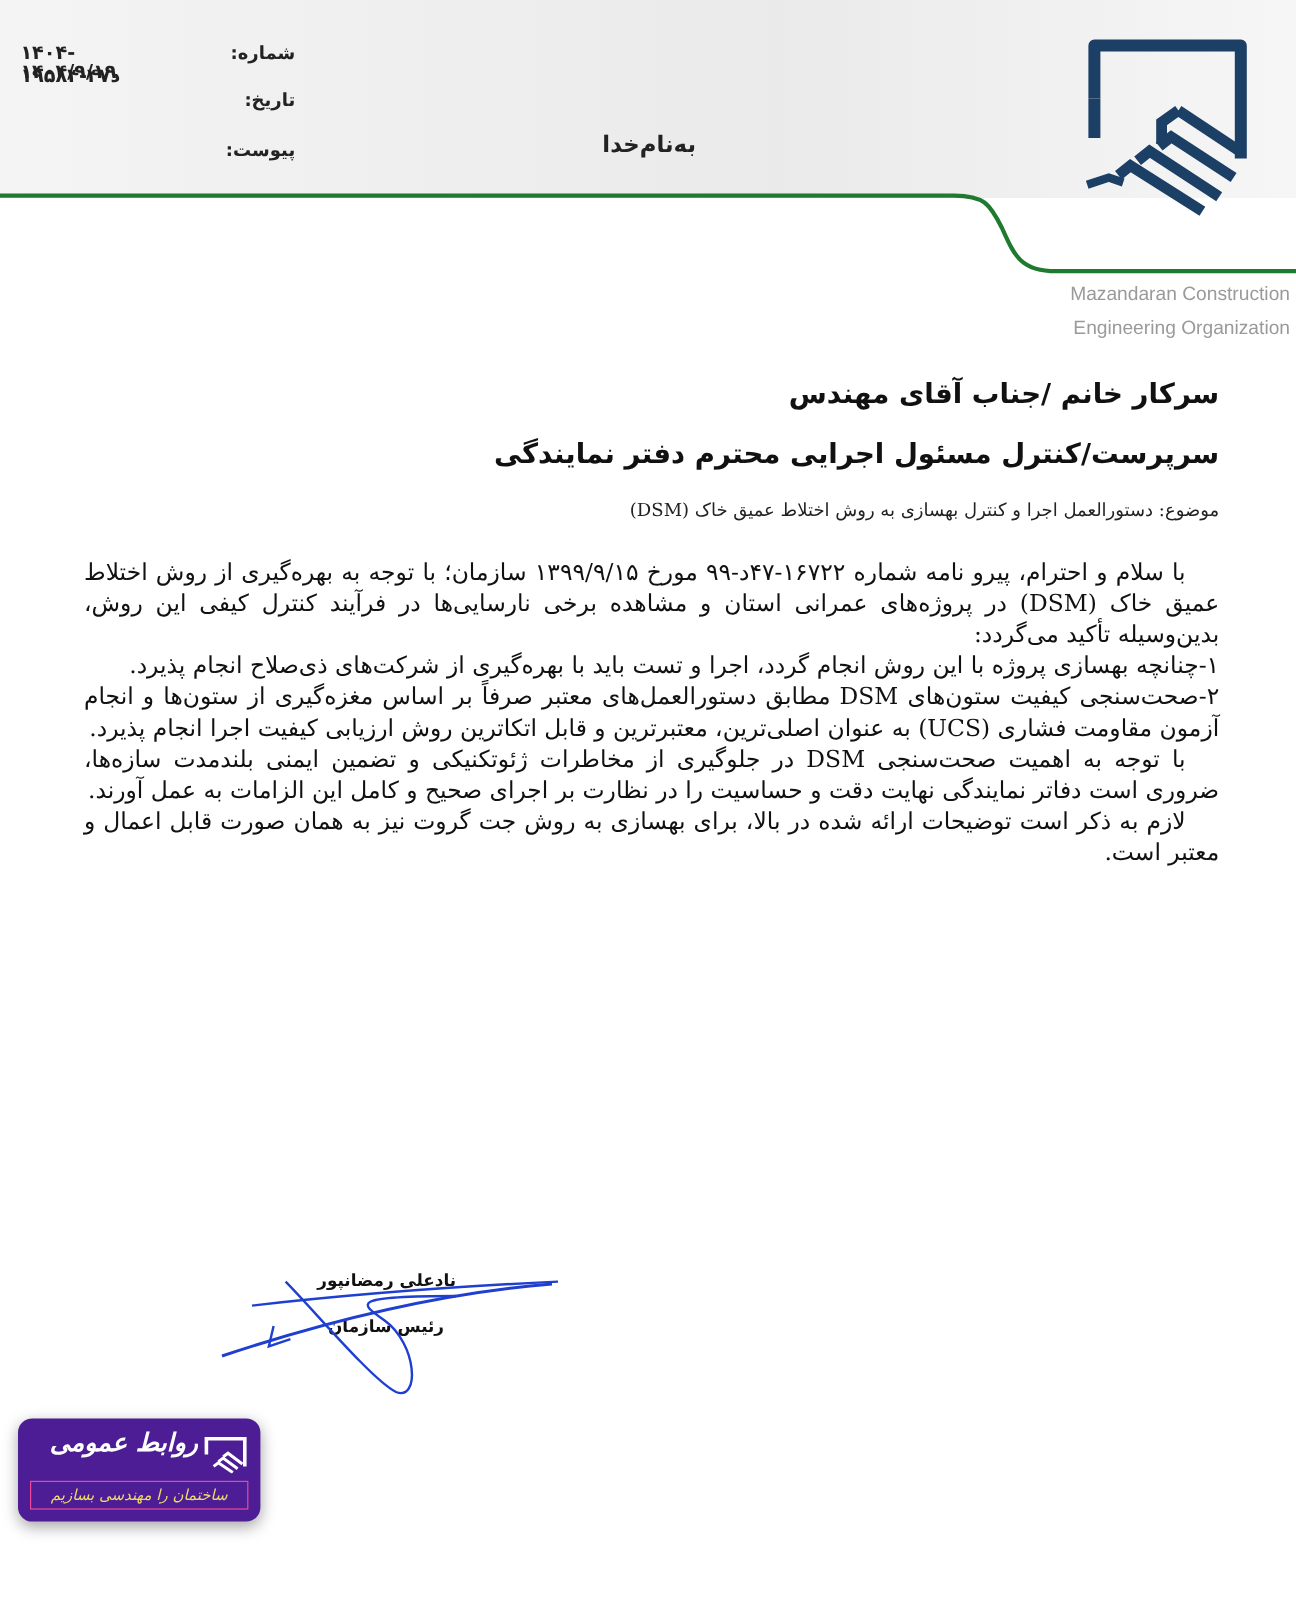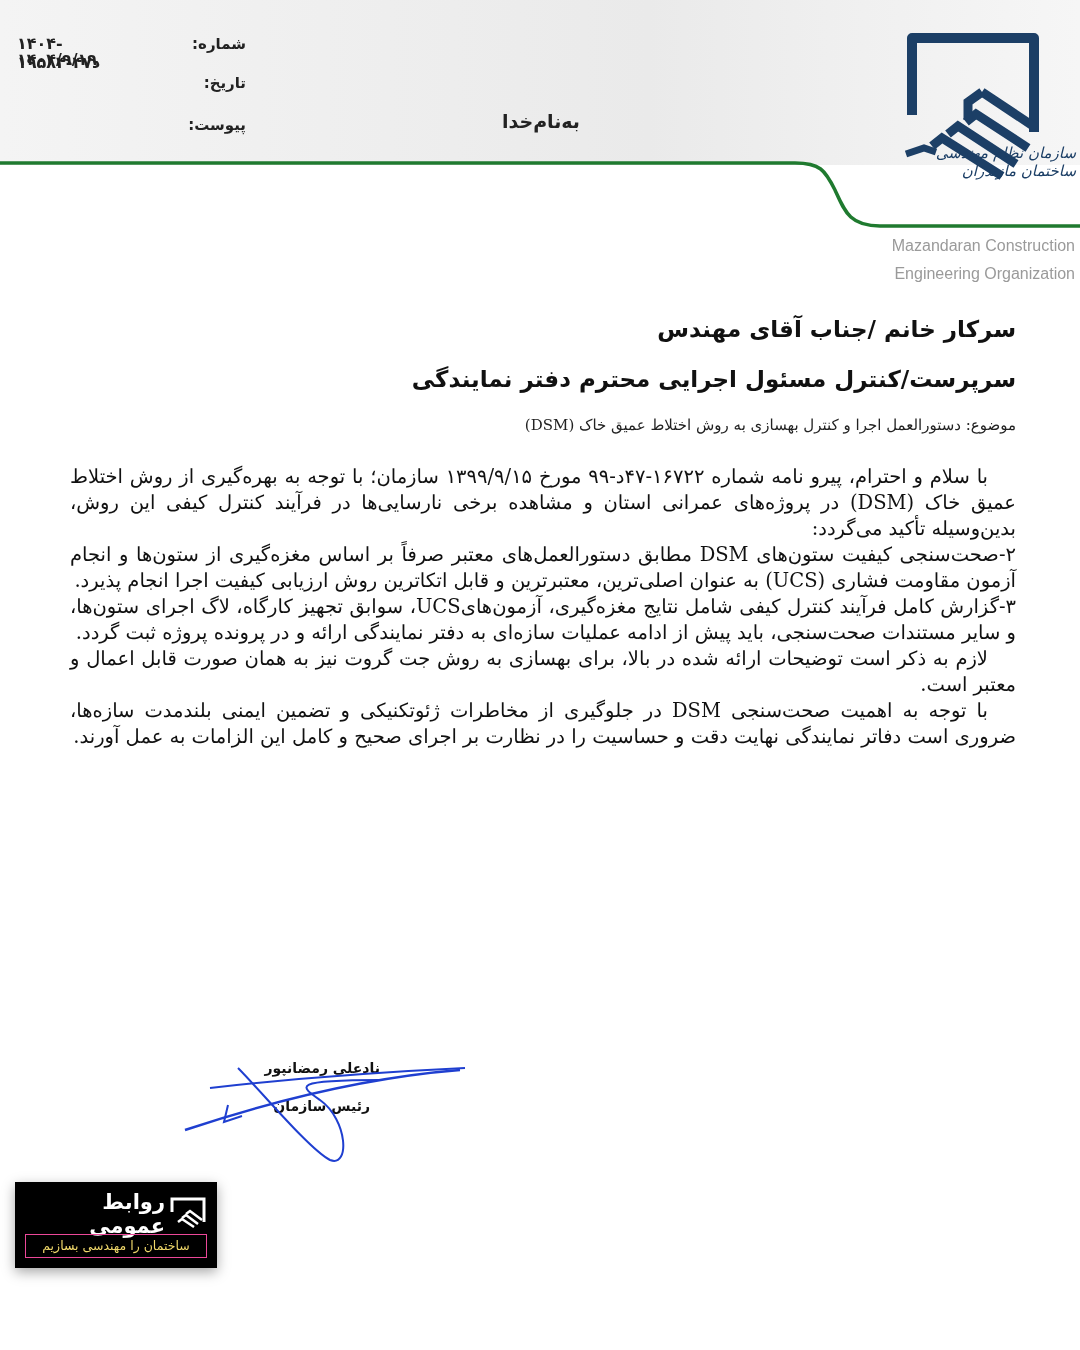--- a/index.html
+++ b/index.html
@@ -38,21 +38,21 @@
     font-size: 19.5px; line-height: 26px; text-align: justify; text-align-last: right; color: #111;
   }
   .body-text p { margin: 0; }
   .indent { text-indent: 28px; }
   .sig { position: absolute; left: 180px; top: 1050px; width: 290px; height: 120px; }
   .sig-name, .sig-title {
     position: absolute; direction: rtl; font-family: "DejaVu Sans", sans-serif; font-weight: bold; font-size: 14px; color: #111;
   }
   .badge {
     position: absolute; left: 15px; top: 1182px; width: 202px; height: 86px;
-    background: #000000; border-radius: 0; box-shadow: 0 4px 12px rgba(0,0,0,0.35);
+    background: #4c1d95; border-radius: 12px; box-shadow: 0 4px 12px rgba(0,0,0,0.35); font-style: italic;
   }
   .badge-title {
     position: absolute; left: 10px; top: 8px; width: 140px; text-align: right; direction: rtl;
     font-family: "DejaVu Sans", sans-serif; font-weight: bold; font-size: 21px; color: #fff;
   }
   .badge-icon { position: absolute; left: 153px; top: 14px; width: 40px; height: 32px; }
   .badge-sub {
     position: absolute; left: 10px; top: 52px; width: 180px; height: 22px; border: 1px solid #ec4899;
     text-align: center; direction: rtl; font-family: "DejaVu Sans", sans-serif; font-size: 12.5px; color: #f0d86a; line-height: 22px;
   }
@@ -81,37 +81,36 @@
 <div class="logo">
   <svg width="200" height="180" viewBox="0 0 200 180">
     <path d="M36 52 L36 8 L158 8 L158 102" fill="none" stroke="#1c3f66" stroke-width="10" stroke-linejoin="round"></path>
     <path d="M36 52 L36 85" fill="none" stroke="#1c3f66" stroke-width="10"></path>
     <polyline points="90,92 100,84 152,118" fill="none" stroke="#1c3f66" stroke-width="9"></polyline>
     <polyline points="72,104 82,96 140,134" fill="none" stroke="#1c3f66" stroke-width="9"></polyline>
     <polyline points="56,116 66,108 126,146" fill="none" stroke="#1c3f66" stroke-width="9"></polyline>
     <polyline points="30,124 48,118 60,122" fill="none" stroke="#1c3f66" stroke-width="7"></polyline>
     <path d="M106 62 L92 72 L92 90 M106 62 L160 98" fill="none" stroke="#1c3f66" stroke-width="9"></path>
   </svg>
-  <div style="position:absolute; left:0; top:114px; width:200px; text-align:right; direction:rtl; font-family:'DejaVu Serif', serif; font-style:italic; font-size:15px; color:#1c3f66;">سازمان نظام مهندسی ساختمان مازندران</div>
 </div>
 <div class="logo-en">
   <div>Mazandaran Construction</div>
   <div>Engineering Organization</div>
 </div>
 
 <div class="letter recipient" style="top:316px;">سرکار خانم /جناب آقای مهندس</div>
 <div class="letter recipient" style="top:366px;">سرپرست/کنترل مسئول اجرایی محترم دفتر نمایندگی</div>
 <div class="letter subject" style="top:416px;">موضوع: دستورالعمل اجرا و کنترل بهسازی به روش اختلاط عمیق خاک (DSM)</div>
 
 <div class="letter body-text" style="top:464px;">
   <p class="indent">با سلام و احترام، پیرو نامه شماره ۱۶۷۲۲-۴۷د-۹۹ مورخ ۱۳۹۹/۹/۱۵ سازمان؛ با توجه به بهره‌گیری از روش اختلاط عمیق خاک (DSM) در پروژه‌های عمرانی استان و مشاهده برخی نارسایی‌ها در فرآیند کنترل کیفی این روش، بدین‌وسیله تأکید می‌گردد:</p>
+  <p>۱-چنانچه بهسازی پروژه با این روش انجام گردد، اجرا و تست باید با بهره‌گیری از شرکت‌های ذی‌صلاح انجام پذیرد.</p>
   <p>۲-صحت‌سنجی کیفیت ستون‌های DSM مطابق دستورالعمل‌های معتبر صرفاً بر اساس مغزه‌گیری از ستون‌ها و انجام آزمون مقاومت فشاری (UCS) به عنوان اصلی‌ترین، معتبرترین و قابل اتکاترین روش ارزیابی کیفیت اجرا انجام پذیرد.</p>
-  <p>۳-گزارش کامل فرآیند کنترل کیفی شامل نتایج مغزه‌گیری، آزمون‌هایUCS، سوابق تجهیز کارگاه، لاگ اجرای ستون‌ها، و سایر مستندات صحت‌سنجی، باید پیش از ادامه عملیات سازه‌ای به دفتر نمایندگی ارائه و در پرونده پروژه ثبت گردد.</p>
+  <p class="indent">با توجه به اهمیت صحت‌سنجی DSM در جلوگیری از مخاطرات ژئوتکنیکی و تضمین ایمنی بلندمدت سازه‌ها، ضروری است دفاتر نمایندگی نهایت دقت و حساسیت را در نظارت بر اجرای صحیح و کامل این الزامات به عمل آورند.</p>
   <p class="indent">لازم به ذکر است توضیحات ارائه شده در بالا، برای بهسازی به روش جت گروت نیز به همان صورت قابل اعمال و معتبر است.</p>
-  <p class="indent">با توجه به اهمیت صحت‌سنجی DSM در جلوگیری از مخاطرات ژئوتکنیکی و تضمین ایمنی بلندمدت سازه‌ها، ضروری است دفاتر نمایندگی نهایت دقت و حساسیت را در نظارت بر اجرای صحیح و کامل این الزامات به عمل آورند.</p>
 </div>
 
 <div class="sig">
   <div class="sig-name" style="left:70px; top:10px; width:130px; text-align:right;">نادعلی رمضانپور</div>
   <div class="sig-title" style="left:80px; top:48px; width:110px; text-align:right;">رئیس سازمان</div>
   <svg width="290" height="120" viewBox="0 0 290 120" style="position:absolute; left:0; top:0;">
     <path d="M5 80 C 80 55, 180 28, 280 20" fill="none" stroke="#1f3fd0" stroke-width="2.5"></path>
     <path d="M30 38 C 100 30, 200 22, 285 18" fill="none" stroke="#1f3fd0" stroke-width="2"></path>
     <path d="M58 18 C 80 40, 130 100, 150 110 C 170 118, 168 70, 140 50 C 120 36, 110 30, 200 30" fill="none" stroke="#1f3fd0" stroke-width="2"></path>
     <path d="M48 55 L44 72 L62 66" fill="none" stroke="#1f3fd0" stroke-width="2"></path>

